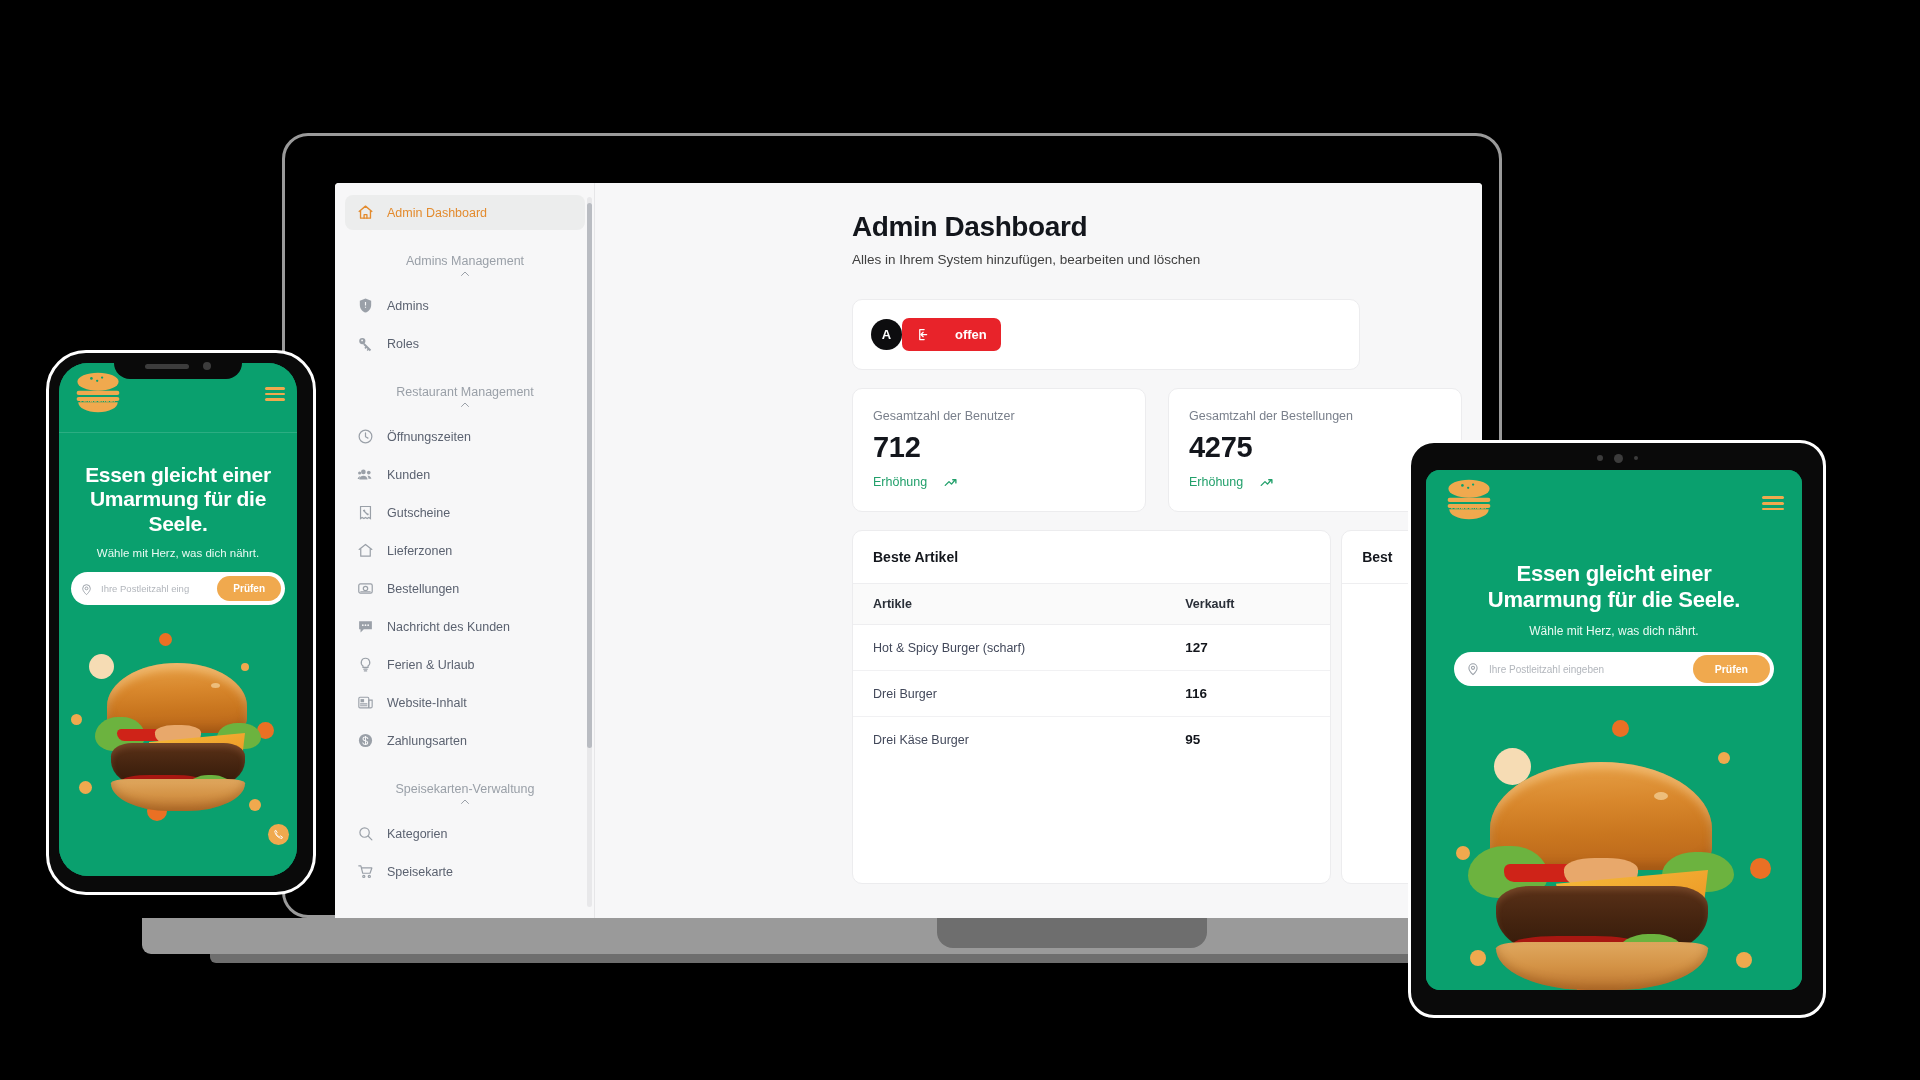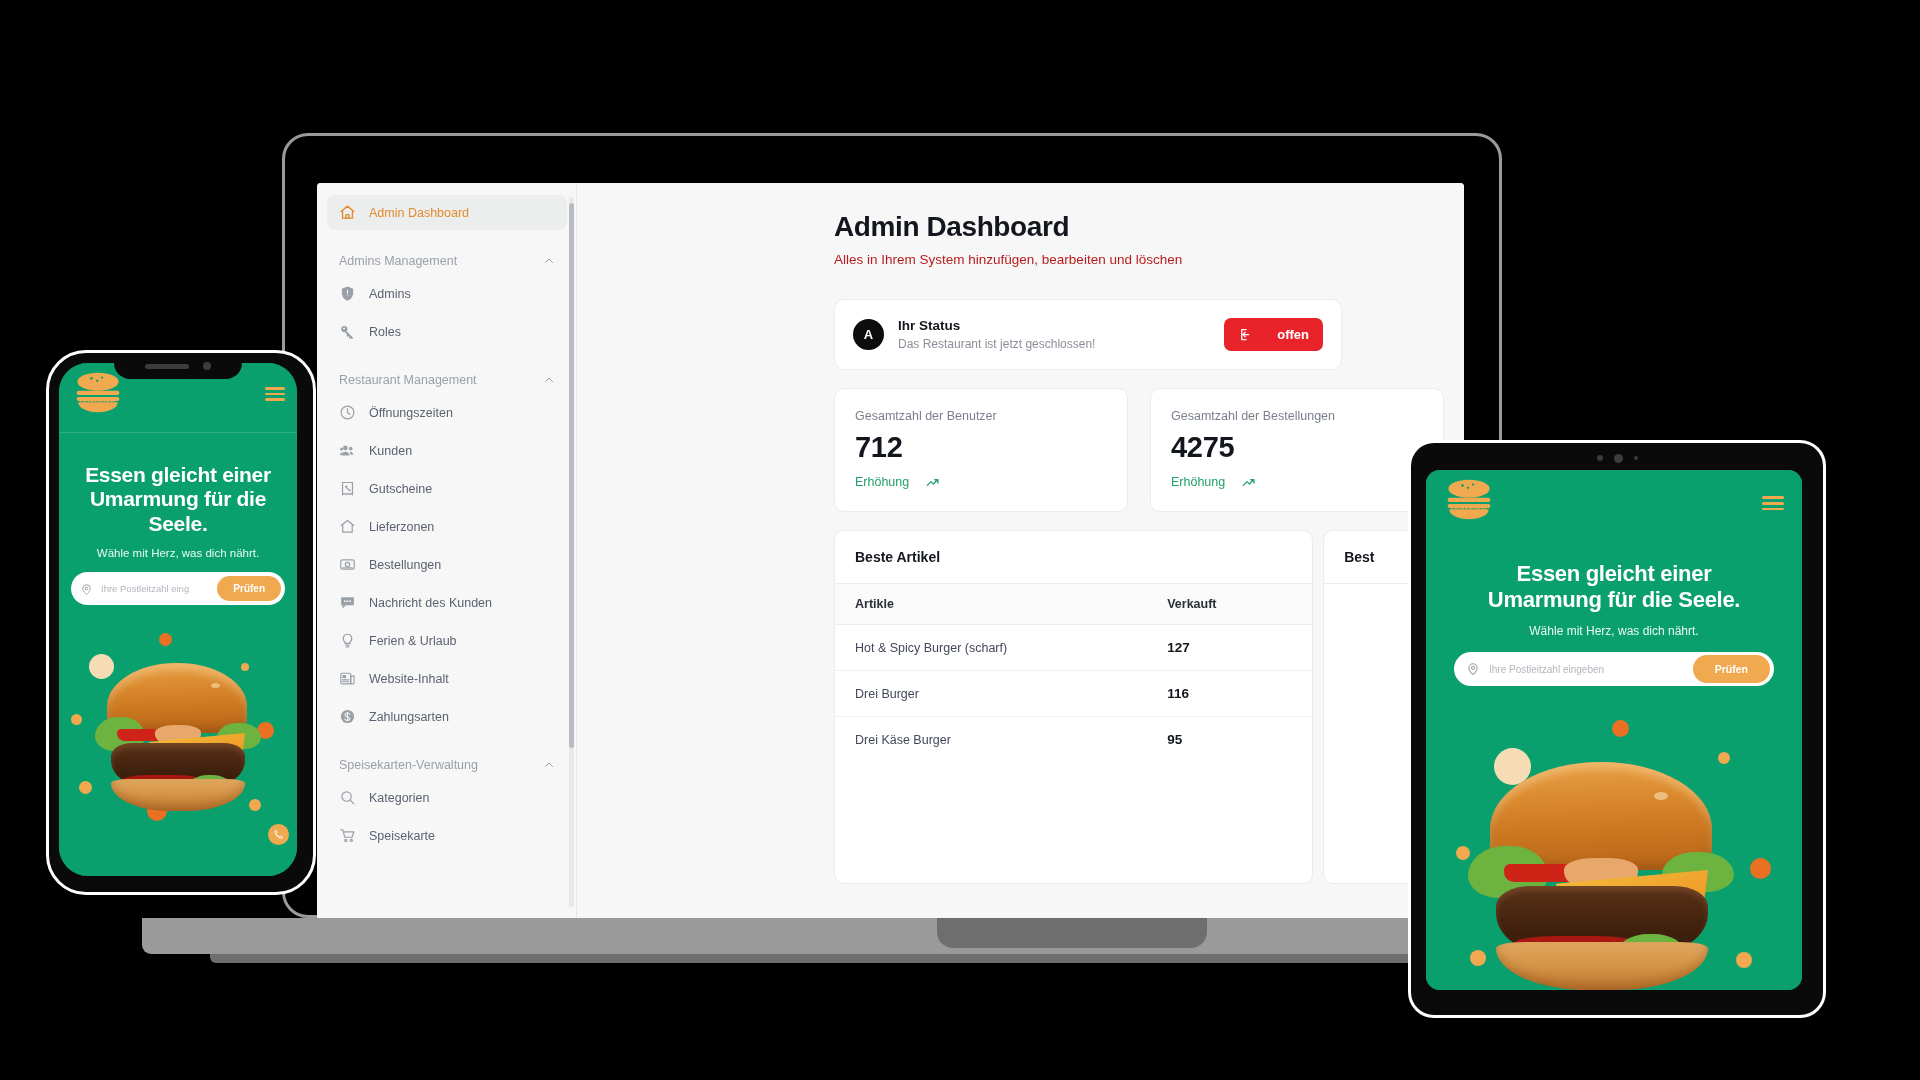--- a/index.html
+++ b/index.html
@@ -11,21 +11,21 @@
   }
   .stage { position: relative; width: 1920px; height: 1080px; background: #000; }
 
   
   .laptop { position: absolute; left: 282px; top: 133px; width: 1220px; height: 800px; }
   .laptop-lid {
     position: absolute; left: 0; top: 0; width: 1220px; height: 785px;
     border: 3px solid #9a9a9a; border-radius: 26px; background: #000;
   }
   .laptop-screen {
-    position: absolute; left: 35px; top: 50px; width: 1147px; height: 735px;
+    position: absolute; left: 53px; top: 50px; width: 1147px; height: 735px;
     background: #f7f7f8; overflow: hidden;
     border-top-left-radius: 4px; border-top-right-radius: 4px;
   }
   .laptop-base {
     position: absolute; left: -140px; top: 785px; width: 1500px; height: 36px;
     background: #9a9a9a; border-radius: 0 0 9px 9px;
   }
   .laptop-base-shadow {
     position: absolute; left: -72px; top: 821px; width: 1430px; height: 9px;
     background: #6e6e6e; border-radius: 0 0 6px 6px;
@@ -45,40 +45,40 @@
     display: flex; align-items: center; gap: 13px;
     padding: 9px 12px; border-radius: 8px; margin-bottom: 3px;
     font-size: 12.5px; color: #5b6270; white-space: nowrap;
   }
   .nav-item.active { background: #eceded; color: #e38b2e; }
   .nav-item .ico { width: 17px; height: 17px; flex: 0 0 17px; display: block; color: #9aa0a8; }
   .nav-item.active .ico { color: #e38b2e; }
   .nav-section {
     display: flex; align-items: center; justify-content: space-between;
     padding: 10px 12px 8px 12px; margin-top: 14px;
-    font-size: 12.5px; color: #9aa0a8; white-space: nowrap;
+    font-size: 12.5px; color: #9aa0a8; white-space: nowrap; flex-direction: column;
   }
   .chev { width: 12px; height: 12px; color: #9aa0a8; flex: 0 0 12px; }
   .sb-track {
     position: absolute; right: 3px; top: 14px; width: 5px; height: 710px;
     background: #e8e8ea; border-radius: 3px;
   }
   .sb-thumb {
     position: absolute; right: 3px; top: 20px; width: 5px; height: 545px;
     background: #b9bcc2; border-radius: 3px;
   }
   .sidebar-divider {
     position: absolute; left: 259px; top: 0; width: 1px; height: 735px; background: #e6e6e8;
   }
 
   
   .main { position: absolute; left: 260px; top: 0; right: 0; height: 735px; background: #f7f7f8; padding: 28px 0 0 0; overflow: hidden; }
   .main-inner { padding-left: 257px; padding-right: 20px; }
   .page-title { font-size: 28px; font-weight: 700; color: #13161c; letter-spacing: -0.4px; }
-  .page-sub { font-size: 13.5px; color: #b91c1c; margin-top: 9px; }
+  .page-sub { font-size: 13.5px; color: #404040; margin-top: 9px; }
 
   .card { background: #fff; border-radius: 10px; border: 1px solid #ececee; }
 
   .status-card { margin-top: 32px; width: 508px; padding: 18px 18px; display: flex; align-items: center; }
   .avatar {
     width: 31px; height: 31px; border-radius: 50%; background: #0d0d0f; color: #fff;
     display: flex; align-items: center; justify-content: center;
     font-size: 13px; font-weight: 600; flex: 0 0 31px;
   }
   .status-texts { margin-left: 14px; flex: 1; }
@@ -394,24 +394,20 @@
       </div>
       <div class="sidebar-divider"></div>
 
       <div class="main">
         <div class="main-inner">
           <div class="page-title">Admin Dashboard</div>
           <div class="page-sub">Alles in Ihrem System hinzufügen, bearbeiten und löschen</div>
 
           <div class="card status-card">
             <div class="avatar">A</div>
-            <div class="status-texts">
-              <div class="status-title">Ihr Status</div>
-              <div class="status-desc">Das Restaurant ist jetzt geschlossen!</div>
-            </div>
             <button class="status-btn">
               <span class="ico">
                 <svg viewBox="0 0 24 24" fill="none" stroke="currentColor" stroke-width="2" stroke-linecap="round" stroke-linejoin="round">
                     <path d="M13 4H6v16h7"></path>
                     <path d="M17 12H8.5"></path>
                     <path d="M11.5 8.5 8 12l3.5 3.5"></path>
                   </svg>
               </span>
               <span>offen</span>
             </button>

